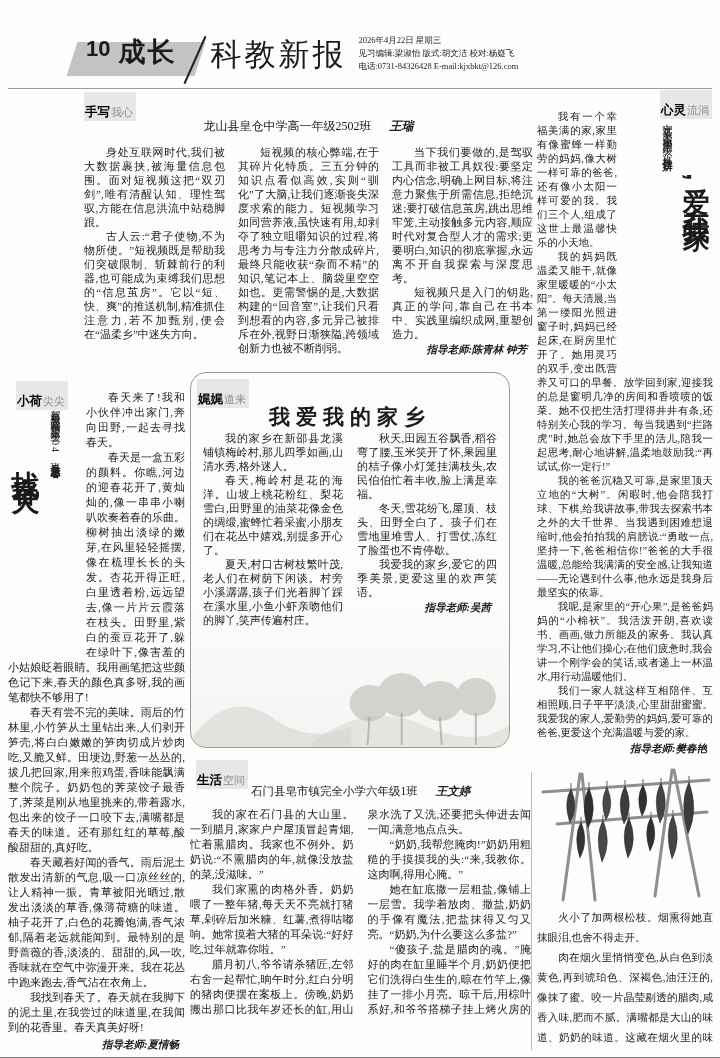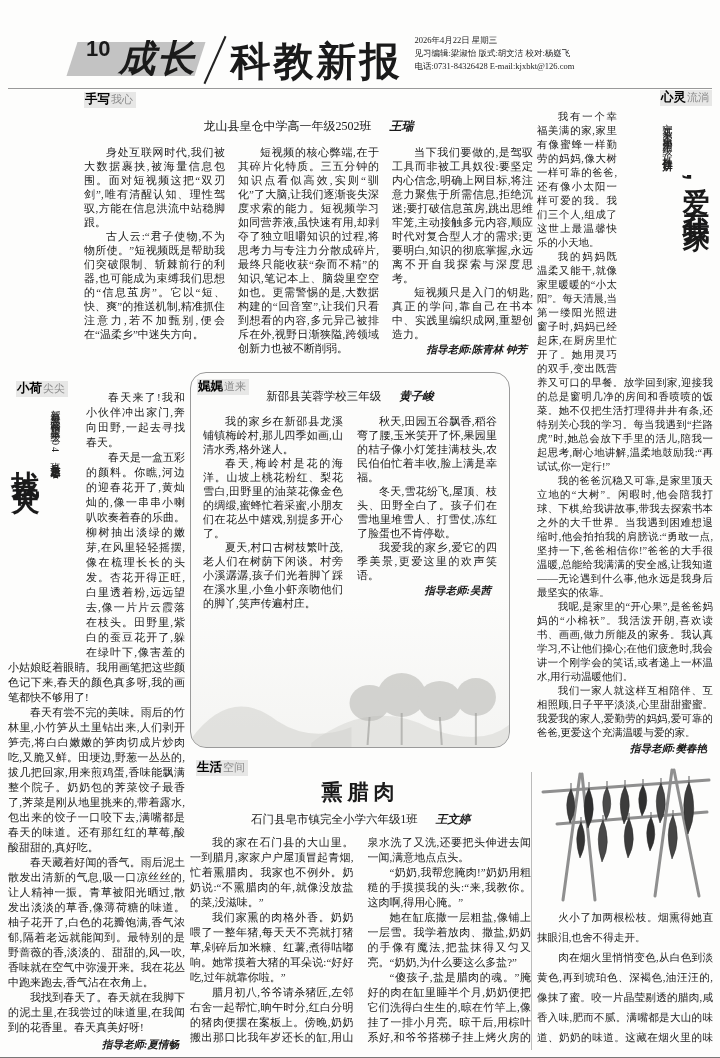--- a/index.html
+++ b/index.html
@@ -11,31 +11,31 @@
     border-bottom:1px solid #777;
   }
   
   .hdr { position:absolute; left:84px; top:34px; right:8px; height:52px; }
   .hdr-row { display:flex; align-items:flex-start; height:100%; }
   .hdr-shape { position:absolute; left:-12px; top:8px; width:128px; height:34px;
     background:#c3c3c3; transform:skewX(-18deg); }
   .hdr-pagenum { position:relative; font-family:"Liberation Sans",sans-serif;
     font-weight:900; font-size:22px; padding:2px 8px 2px 2px; }
   .hdr-section { position:relative; font-family:"Liberation Sans",sans-serif;
-    font-weight:900; font-size:37px; letter-spacing:2px;font-style:italic; }
+    font-weight:900; font-size:27px; letter-spacing:2px; }
   .hdr-slash { position:relative; width:2px; height:52px; background:#222;
     transform:rotate(24deg); margin:0 14px 0 18px; }
-  .hdr-masthead { position:relative; font-weight:bold; font-size:40px;
+  .hdr-masthead { position:relative; font-weight:normal; font-size:31px;
     letter-spacing:3px; font-family:"Liberation Serif",serif; }
   .hdr-info { margin-left:12px; font-size:8.5px; line-height:1.55; color:#222;
     font-family:"Liberation Serif",serif; }
   .hdr-underline { position:absolute; left:8px; top:88px; right:8px; height:1px; background:#999; }
 
   
-  .sec-label { display:inline-block; background:#e7e7e6; padding:0 3px 1px 1px;
+  .sec-label { display:inline-block; background:#e7e7e6; padding:13px 3px 1px 1px;
     font-size:12.5px; line-height:15px; white-space:nowrap;
     font-family:"Liberation Sans",sans-serif; }
   .sec-label .b { font-weight:900; color:#000; }
   .sec-label .l { color:#8a8a8a; font-size:11px; margin-left:1px; }
 
   
   p.body-p { text-indent:2em; text-align:justify; }
   .credit { text-align:right; font-style:italic; font-weight:bold; font-size:10.5px;
     margin-top:2px; padding-right:6px; }
 
@@ -207,23 +207,21 @@
       </div>
       <div style="display:contents"><p class="body-p">春天来了!我和小伙伴冲出家门,奔向田野,一起去寻找春天。</p><p class="body-p">春天是一盒五彩的颜料。你瞧,河边的迎春花开了,黄灿灿的,像一串串小喇叭吹奏着春的乐曲。柳树抽出淡绿的嫩芽,在风里轻轻摇摆,像在梳理长长的头发。杏花开得正旺,白里透着粉,远远望去,像一片片云霞落在枝头。田野里,紫白的蚕豆花开了,躲在绿叶下,像害羞的小姑娘眨着眼睛。我用画笔把这些颜色记下来,春天的颜色真多呀,我的画笔都快不够用了!</p><p class="body-p">春天有尝不完的美味。雨后的竹林里,小竹笋从土里钻出来,人们剥开笋壳,将白白嫩嫩的笋肉切成片炒肉吃,又脆又鲜。田埂边,野葱一丛丛的,拔几把回家,用来煎鸡蛋,香味能飘满整个院子。奶奶包的荠菜饺子最香了,荠菜是刚从地里挑来的,带着露水,包出来的饺子一口咬下去,满嘴都是春天的味道。还有那红红的草莓,酸酸甜甜的,真好吃。</p><p class="body-p">春天藏着好闻的香气。雨后泥土散发出清新的气息,吸一口凉丝丝的,让人精神一振。青草被阳光晒过,散发出淡淡的草香,像薄荷糖的味道。柚子花开了,白色的花瓣饱满,香气浓郁,隔着老远就能闻到。最特别的是野蔷薇的香,淡淡的、甜甜的,风一吹,香味就在空气中弥漫开来。我在花丛中跑来跑去,香气沾在衣角上。</p><p class="body-p">我找到春天了。春天就在我脚下的泥土里,在我尝过的味道里,在我闻到的花香里。春天真美好呀!</p></div>
       <p class="credit">指导老师:夏情畅</p>
     </div>
   </div>
 
   <div class="home-box">
     <div class="home-label sec-label">
       <span class="b">娓娓</span><span class="l">道来</span>
     </div>
-    <div class="home-byline">
-      <span>新邵县芙蓉学校三年级</span><span class="byline-name">黄子峻</span>
-    </div>
+    <div class="home-title">我爱我的家乡</div>
     <div class="home-cols">
       <div style="display:contents"><p class="body-p">我的家乡在新邵县龙溪铺镇梅岭村,那儿四季如画,山清水秀,格外迷人。</p><p class="body-p">春天,梅岭村是花的海洋。山坡上桃花粉红、梨花雪白,田野里的油菜花像金色的绸缎,蜜蜂忙着采蜜,小朋友们在花丛中嬉戏,别提多开心了。</p><p class="body-p">夏天,村口古树枝繁叶茂,老人们在树荫下闲谈。村旁小溪潺潺,孩子们光着脚丫踩在溪水里,小鱼小虾亲吻他们的脚丫,笑声传遍村庄。</p><p class="body-p">秋天,田园五谷飘香,稻谷弯了腰,玉米笑开了怀,果园里的桔子像小灯笼挂满枝头,农民伯伯忙着丰收,脸上满是幸福。</p><p class="body-p">冬天,雪花纷飞,屋顶、枝头、田野全白了。孩子们在雪地里堆雪人、打雪仗,冻红了脸蛋也不肯停歇。</p><p class="body-p">我爱我的家乡,爱它的四季美景,更爱这里的欢声笑语。</p></div>
       <p class="credit">指导老师:吴茜</p>
     </div>
     <svg class="home-fig" viewBox="0 0 317 100" preserveAspectRatio="none">
       <path d="M0,92 Q40,38 86,74 Q120,96 160,80 L160,100 L0,100 Z" fill="#c9c9c6" opacity="0.45"></path>
       <path d="M120,96 Q180,50 240,82 Q290,100 317,78 L317,100 L120,100 Z" fill="#d4d4d0" opacity="0.5"></path>
       <g fill="#b5b5b1" opacity="0.55">
         <ellipse cx="178" cy="56" rx="20" ry="18"></ellipse>
         <ellipse cx="210" cy="48" rx="24" ry="22"></ellipse>
@@ -236,21 +234,20 @@
         <line x1="248" y1="70" x2="250" y2="98"></line>
         <line x1="284" y1="66" x2="284" y2="98"></line>
       </g>
     </svg>
   </div>
 
   <div class="life-label sec-label">
     <span class="b">生活</span><span class="l">空间</span>
   </div>
   <div class="bacon-art">
-    <div class="bacon-title">熏腊肉</div>
     <div class="bacon-byline">
       <span>石门县皂市镇完全小学六年级1班</span><span class="byline-name">王文婷</span>
     </div>
     <div class="bacon-cols">
       <div style="display:contents"><p class="body-p">我的家在石门县的大山里。一到腊月,家家户户屋顶冒起青烟,忙着熏腊肉。我家也不例外。奶奶说:“不熏腊肉的年,就像没放盐的菜,没滋味。”</p><p class="body-p">我们家熏的肉格外香。奶奶喂了一整年猪,每天天不亮就打猪草,剁碎后加米糠、红薯,煮得咕嘟响。她常摸着大猪的耳朵说:“好好吃,过年就靠你啦。”</p><p class="body-p">腊月初八,爷爷请杀猪匠,左邻右舍一起帮忙,晌午时分,红白分明的猪肉便摆在案板上。傍晚,奶奶搬出那口比我年岁还长的缸,用山泉水洗了又洗,还要把头伸进去闻一闻,满意地点点头。</p><p class="body-p">“奶奶,我帮您腌肉!”奶奶用粗糙的手摸摸我的头:“来,我教你。这肉啊,得用心腌。”</p><p class="body-p">她在缸底撒一层粗盐,像铺上一层雪。我学着放肉、撒盐,奶奶的手像有魔法,把盐抹得又匀又亮。“奶奶,为什么要这么多盐?”</p><p class="body-p">“傻孩子,盐是腊肉的魂。”腌好的肉在缸里睡半个月,奶奶便把它们洗得白生生的,晾在竹竿上,像挂了一排小月亮。晾干后,用棕叶系好,和爷爷搭梯子挂上烤火房的屋顶。接下来的那些天,奶奶整天守在火坑边,火大了撒些树皮,</p></div>
     </div>
   </div>
 
 </div>
 

